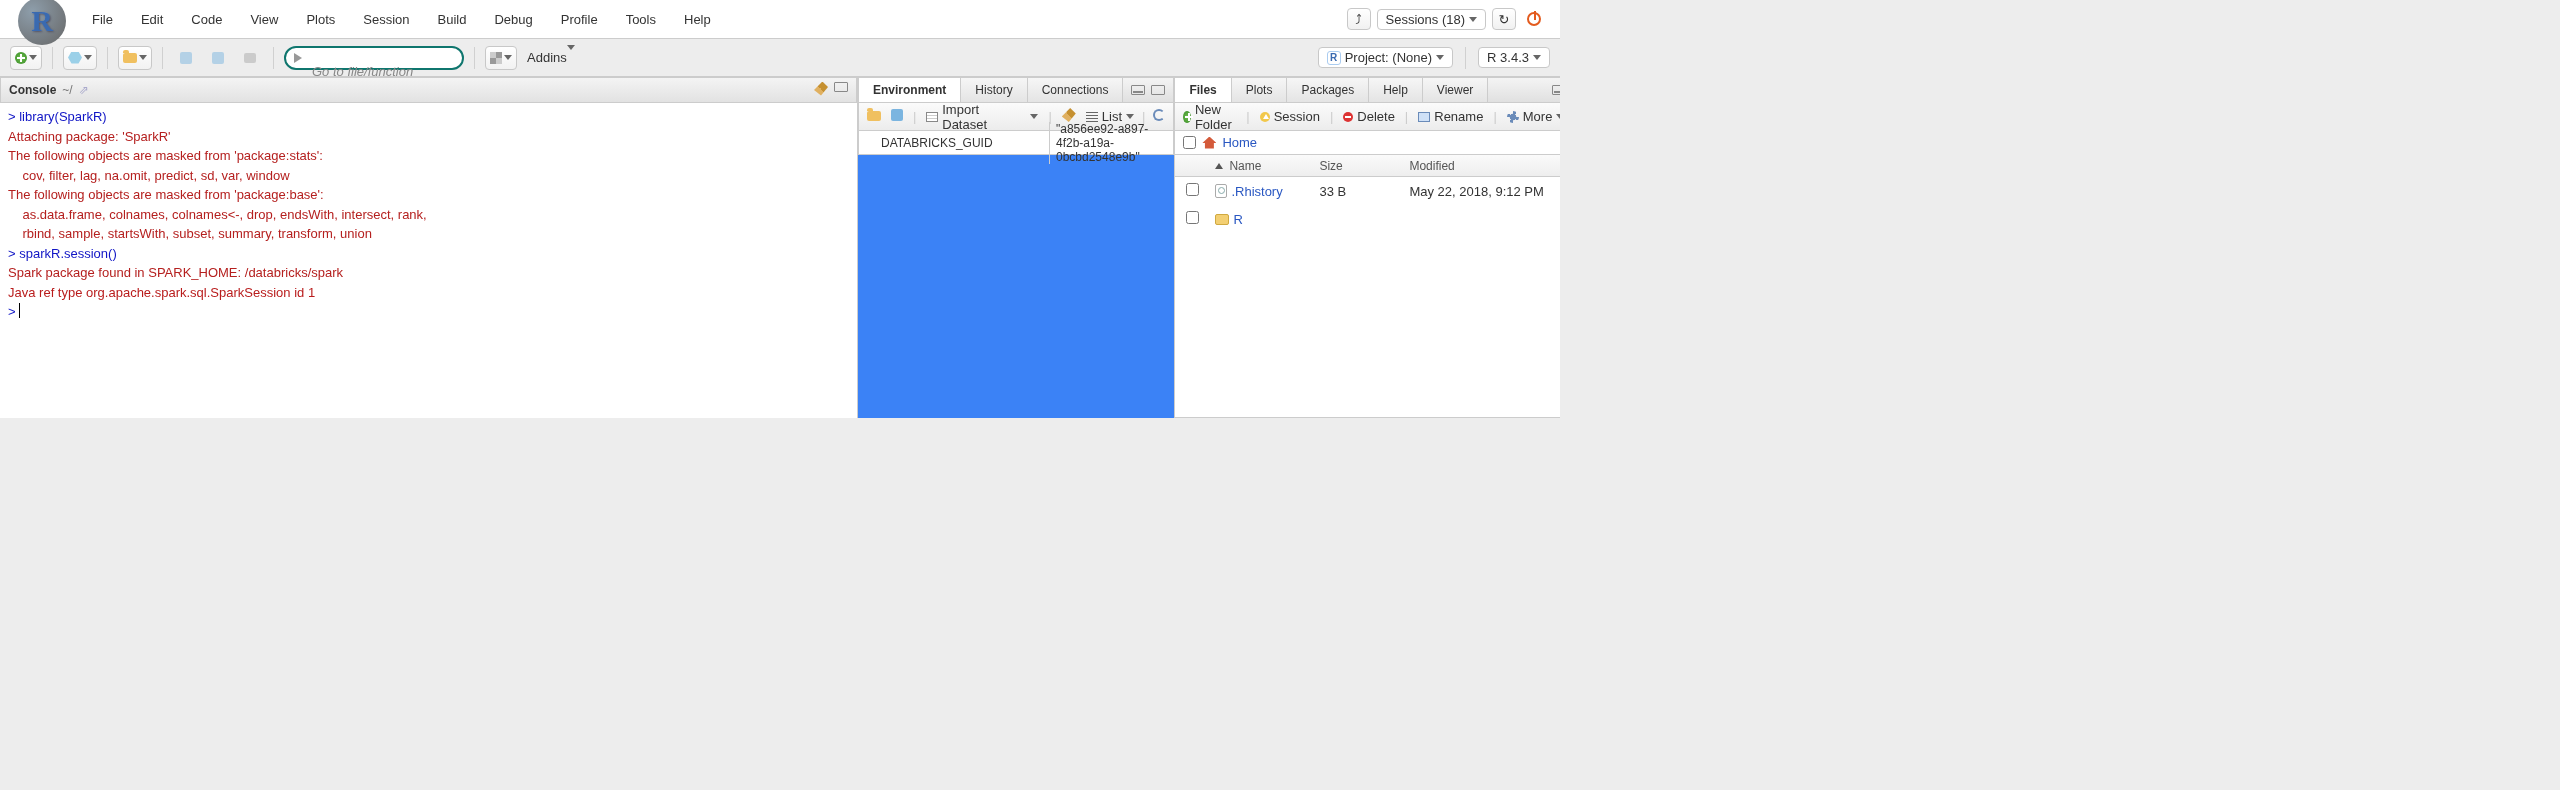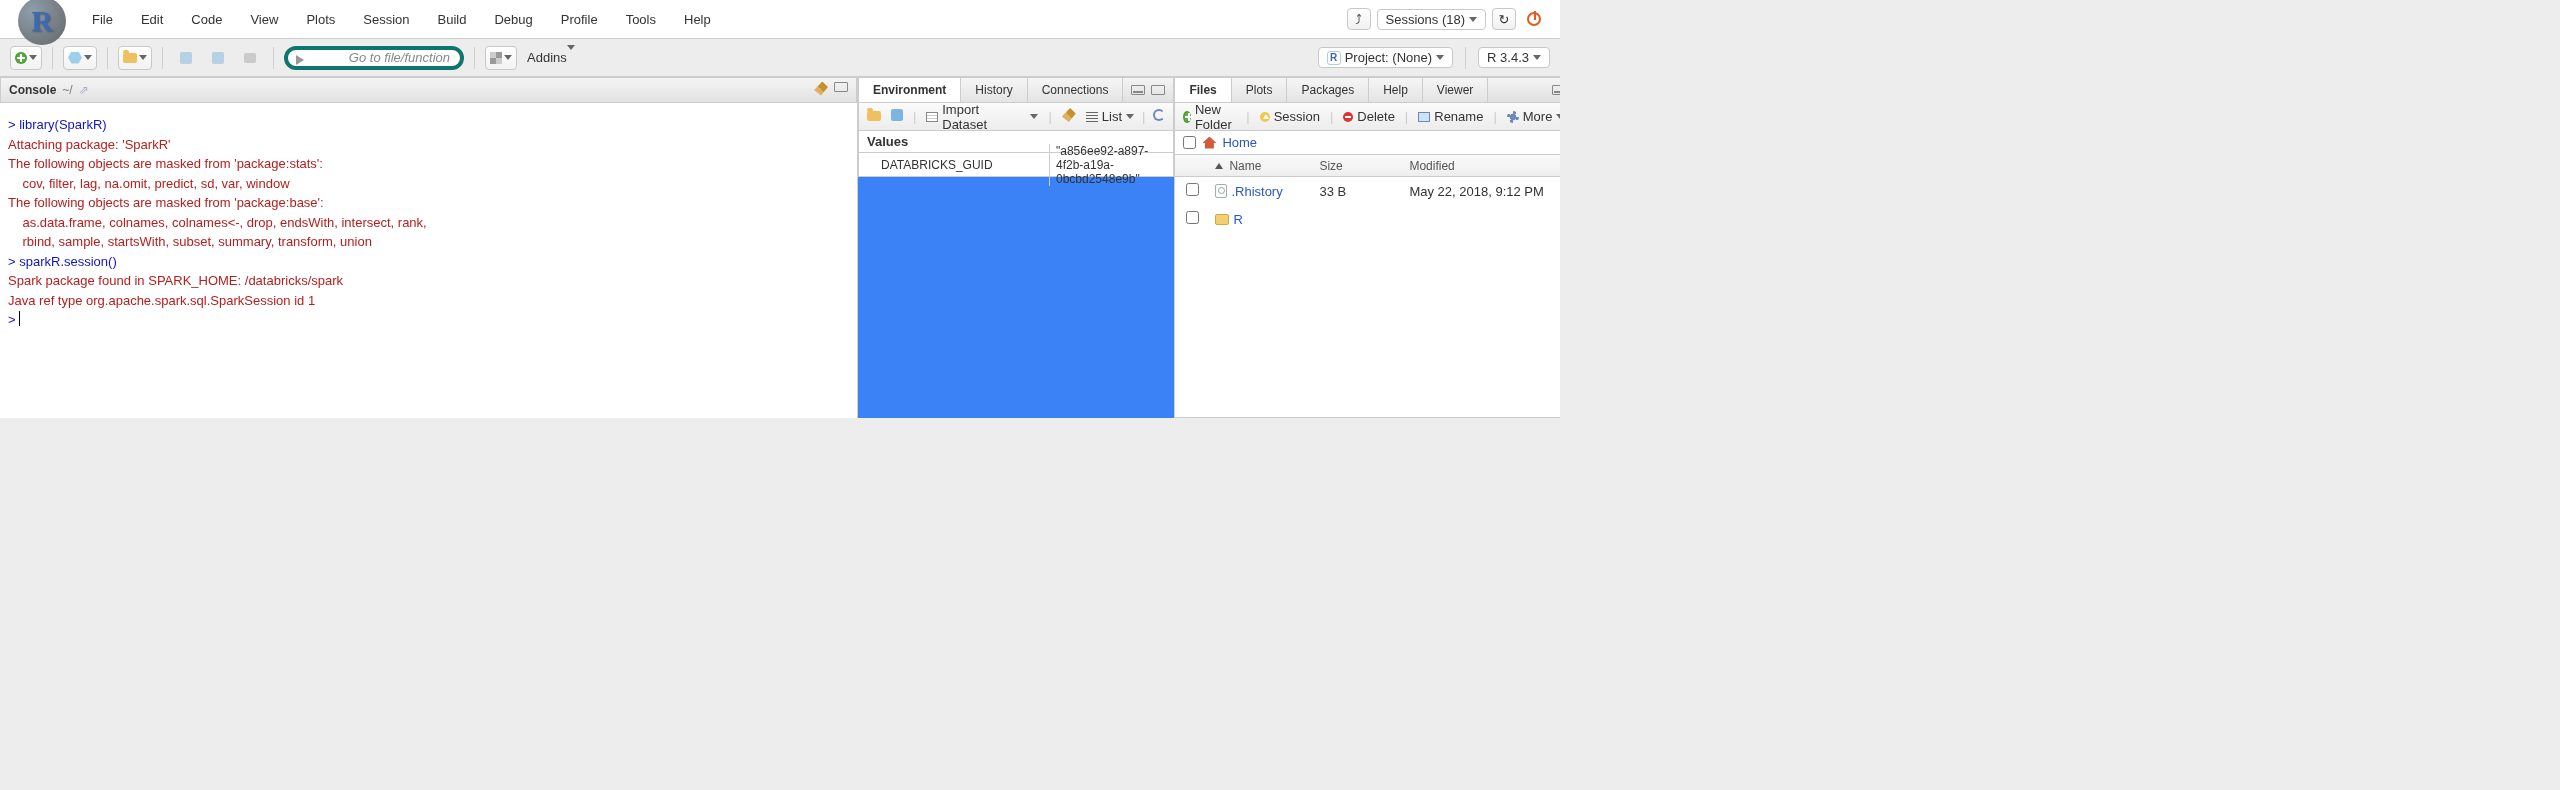--- a/index.html
+++ b/index.html
@@ -15,21 +15,21 @@
 .icnbtn{width:24px;height:22px;border:1px solid #c8c8c8;border-radius:4px;background:linear-gradient(#fff,#f1f1f1);display:inline-flex;align-items:center;justify-content:center;}
 .power{width:14px;height:14px;border:2px solid #e35b1e;border-radius:50%;position:relative;}
 .power::after{content:"";position:absolute;left:5px;top:-3px;width:2px;height:9px;background:#e35b1e;}
 
 
 .subbar{display:flex;align-items:center;height:38px;background:#ededed;border-bottom:1px solid #ccc;padding:0 10px;gap:6px;}
 .subbar .sp{width:1px;height:22px;background:#d0d0d0;margin:0 4px;}
 .tbbtn{height:24px;min-width:26px;border:1px solid #c8c8c8;border-radius:4px;background:linear-gradient(#fff,#f2f2f2);display:inline-flex;align-items:center;justify-content:center;padding:0 4px;gap:2px;}
 .tbbtn.ghost{border-color:transparent;background:transparent;}
 .caret{width:0;height:0;border-left:4px solid transparent;border-right:4px solid transparent;border-top:5px solid #666;}
-.goto{width:180px;height:24px;border:4px solid #0f766e;border-radius:14px;padding:0 10px 0 26px;color:#888;font-style:italic;background:#fff;position:relative;text-align:right;}
+.goto{width:180px;height:24px;border:2px solid #0f766e;border-radius:14px;padding:16px 10px 0 26px;color:#888;font-style:italic;background:#fff;position:relative;}
 .goto .arr{position:absolute;left:8px;top:5px;width:0;height:0;border-left:8px solid #999;border-top:5px solid transparent;border-bottom:5px solid transparent;}
 .subbar .right{margin-left:auto;display:flex;align-items:center;gap:8px;}
 .icon{display:inline-block;}
 .i-plus{width:12px;height:12px;background:radial-gradient(#6dbf4b,#3a8a2a);border-radius:50%;position:relative;}
 .i-plus::before{content:"";position:absolute;left:5px;top:2px;width:2px;height:8px;background:#fff;}
 .i-plus::after{content:"";position:absolute;top:5px;left:2px;height:2px;width:8px;background:#fff;}
 .i-hex{width:14px;height:12px;background:#9bd0e8;clip-path:polygon(25% 0,75% 0,100% 50%,75% 100%,25% 100%,0 50%);}
 .i-folder{width:14px;height:10px;background:#f0c060;border-radius:2px;position:relative;}
 .i-folder::before{content:"";position:absolute;left:0;top:-3px;width:6px;height:3px;background:#f0c060;border-radius:2px 2px 0 0;}
 .i-save{width:12px;height:12px;background:#7bb5e0;border-radius:2px;position:relative;opacity:.5;}
@@ -44,21 +44,21 @@
 
 
 .panehead{height:26px;background:linear-gradient(#f4f4f4,#e2e2e2);border:1px solid #ccc;display:flex;align-items:center;padding:0 8px;font-size:12px;gap:6px;}
 .panehead b{font-weight:bold;}
 .panehead .rbtns{margin-left:auto;display:flex;gap:6px;}
 .wmini{width:14px;height:10px;border:1px solid #888;border-radius:1px;position:relative;}
 .wmini::after{content:"";position:absolute;left:1px;bottom:1px;right:1px;height:2px;background:#888;}
 .wmax{width:14px;height:10px;border:1px solid #888;border-radius:1px;}
 
 
-.consolebody{flex:1;overflow:auto;padding:12px 8px;font-family:Menlo,Consolas,monospace;font-size:13px;line-height:1.5;white-space:pre;color:#333;}
+.consolebody{flex:1;overflow:auto;padding:4px 8px;font-family:Menlo,Consolas,monospace;font-size:13px;line-height:1.5;white-space:pre;color:#333;}
 .b{color:#1015c5;}
 .r{color:#b5201f;}
 .k{color:#b91c1c;}
 .cursor{display:inline-block;width:1px;height:15px;background:#000;vertical-align:-2px;}
 
 
 .tabs{display:flex;height:26px;background:linear-gradient(#f4f4f4,#e0e0e0);border:1px solid #ccc;align-items:stretch;}
 .tab{padding:0 14px;display:flex;align-items:center;font-size:12px;color:#333;border-right:1px solid #ccc;background:linear-gradient(#f6f6f6,#e4e4e4);}
 .tab.active{background:#fff;font-weight:bold;}
 .tab-r{margin-left:auto;display:flex;align-items:center;gap:6px;padding:0 8px;}
@@ -224,21 +224,20 @@
         <div class="right">
           <span style="display:inline-flex;align-items:center;gap:4px;">
               <span class="icon i-lines"></span> 
               <span>List</span> 
               <span class="caret"></span>
             </span>
           <span style="color:#ccc">|</span>
           <span><span class="icon i-refresh"></span></span>
         </div>
       </div>
-      <div class="valhdr">Values</div>
       <div class="valrow">
         <div class="k1">DATABRICKS_GUID</div>
         <div class="v1">"a856ee92-a897-4f2b-a19a-0bcbd2548e9b"</div>
       </div>
     </div>
 
     <div style="height:28px;"></div>
 
     <div style="flex:1;display:flex;flex-direction:column;">
       <div class="tabs">

